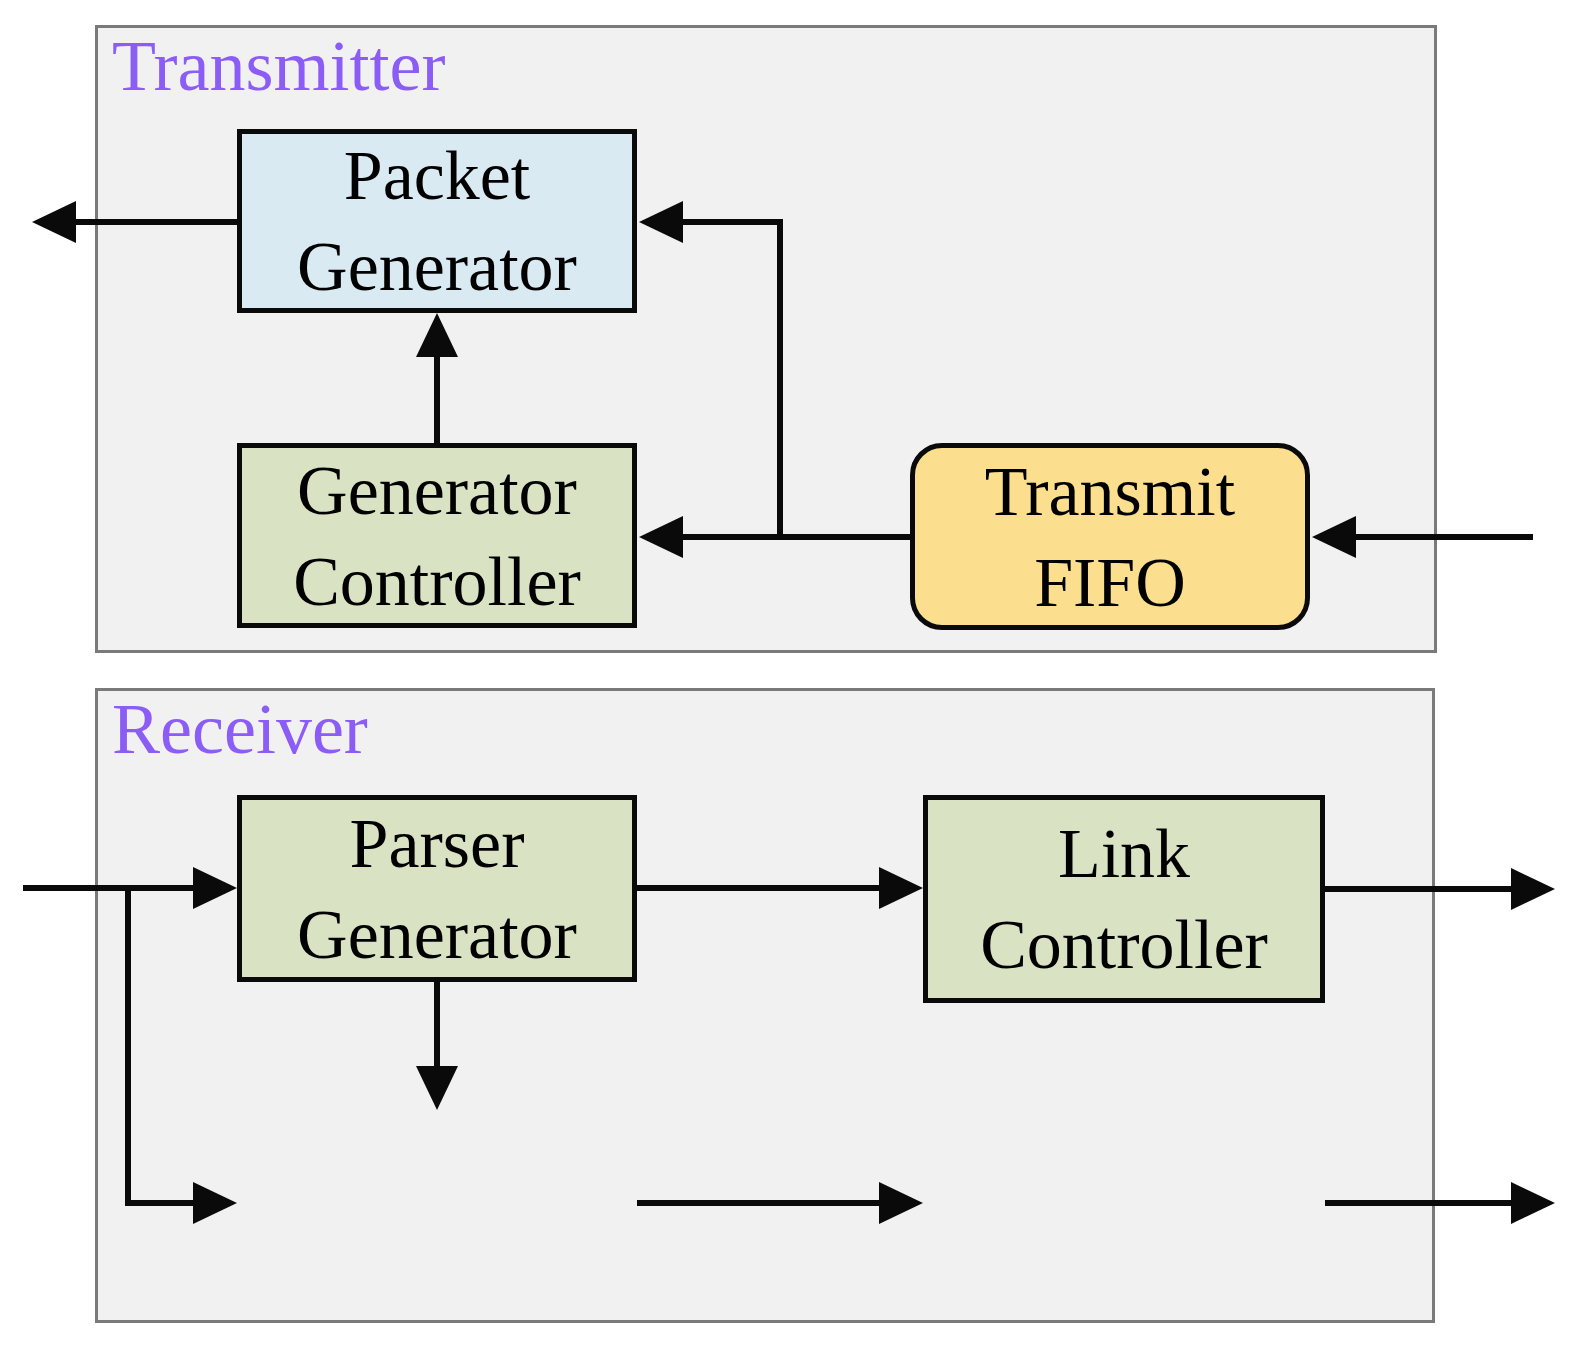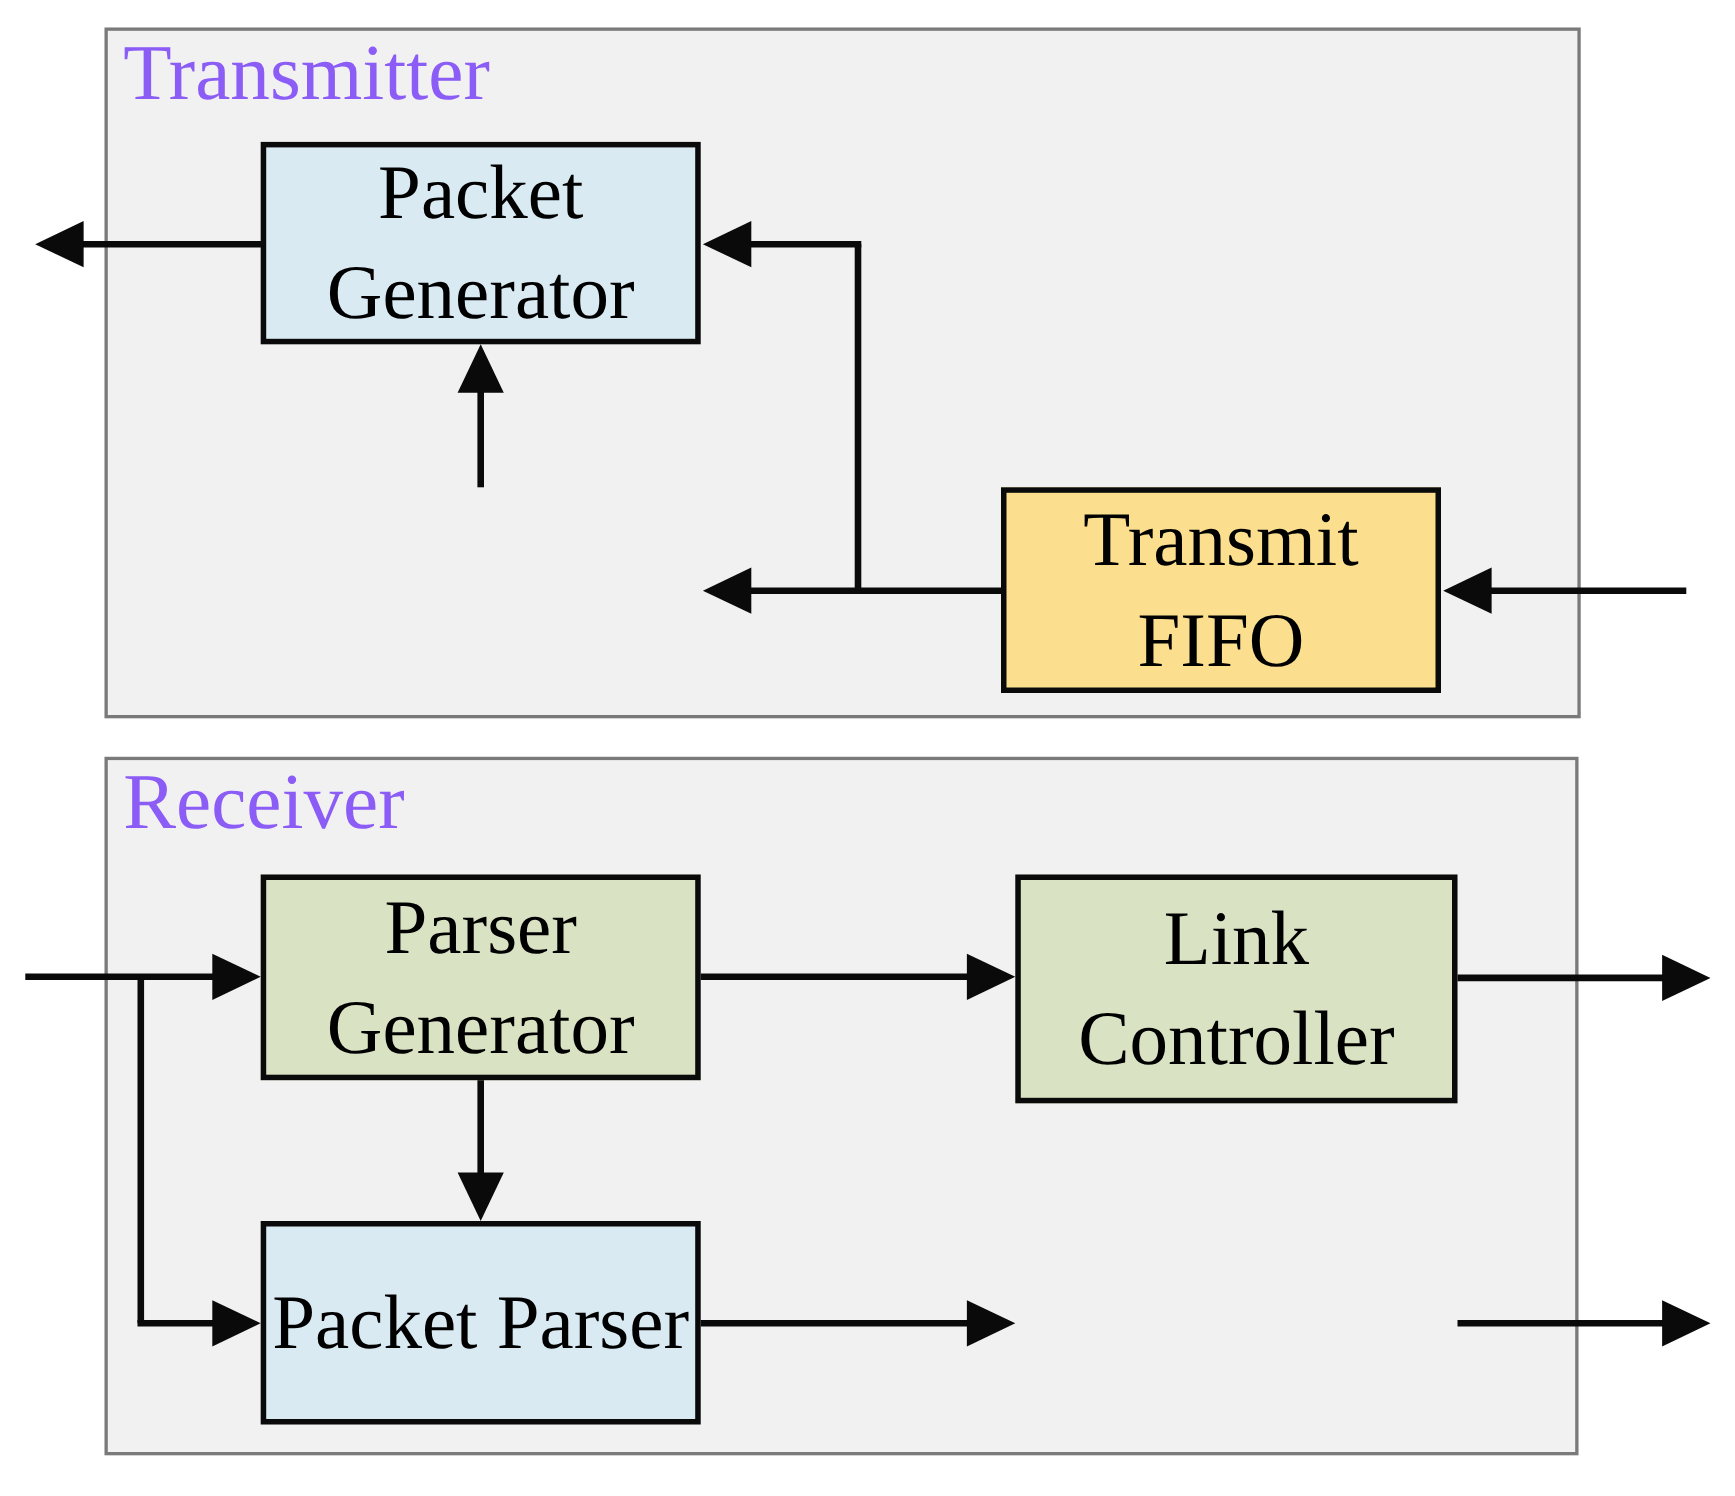--- a/index.html
+++ b/index.html
@@ -34,21 +34,21 @@
     justify-content:center;
     text-align:center;
   }
   .node-label{
     font-size:70px;
     line-height:1.3;
     padding:0 4px;
   }
   .fill-blue{background:#daeaf3;}
   .fill-green{background:#d9e3c3;}
-  .fill-yellow{background:#fbdf8e;}
+  .fill-yellow{background:#fbdf8e;border-radius:32px;}
   svg.wires{
     position:absolute;
     left:0;top:0;
     pointer-events:none;
   }
   svg.wires line{stroke:#0a0a0a;stroke-width:6;}
   svg.wires polygon{fill:#0a0a0a;stroke:none;}
 </style>
 </head>
 <body>
@@ -60,36 +60,36 @@
   </div>
 
   <div class="panel" style="left:95px;top:688px;width:1340px;height:635px;">
     <div class="panel-label">Receiver</div>
   </div>
 
   <div class="node fill-blue" style="left:237px;top:129px;width:400px;height:184px;">
     <span class="node-label">Packet Generator</span>
   </div>
 
+  <div class="node fill-green" style="left:237px;top:443px;width:400px;height:185px;">
+    <span class="node-label">Generator Controller</span>
+  </div>
 
   <div class="node fill-yellow" style="left:910px;top:443px;width:400px;height:187px;">
     <span class="node-label">Transmit FIFO</span>
   </div>
 
   <div class="node fill-green" style="left:237px;top:795px;width:400px;height:187px;">
     <span class="node-label">Parser Generator</span>
   </div>
 
   <div class="node fill-green" style="left:923px;top:795px;width:402px;height:208px;">
     <span class="node-label">Link Controller</span>
   </div>
 
-  <div class="node fill-blue" style="left:237px;top:1110px;width:400px;height:185px;">
-    <span class="node-label">Packet Parser</span>
-  </div>
 
 
   <svg class="wires" width="1577" height="1360" viewBox="0 0 1577 1360">
 
     <g>
       <line x1="240" y1="222" x2="72" y2="222"></line>
       <polygon points="32,222 76,201 76,243"></polygon>
     </g>
 
     <g>

